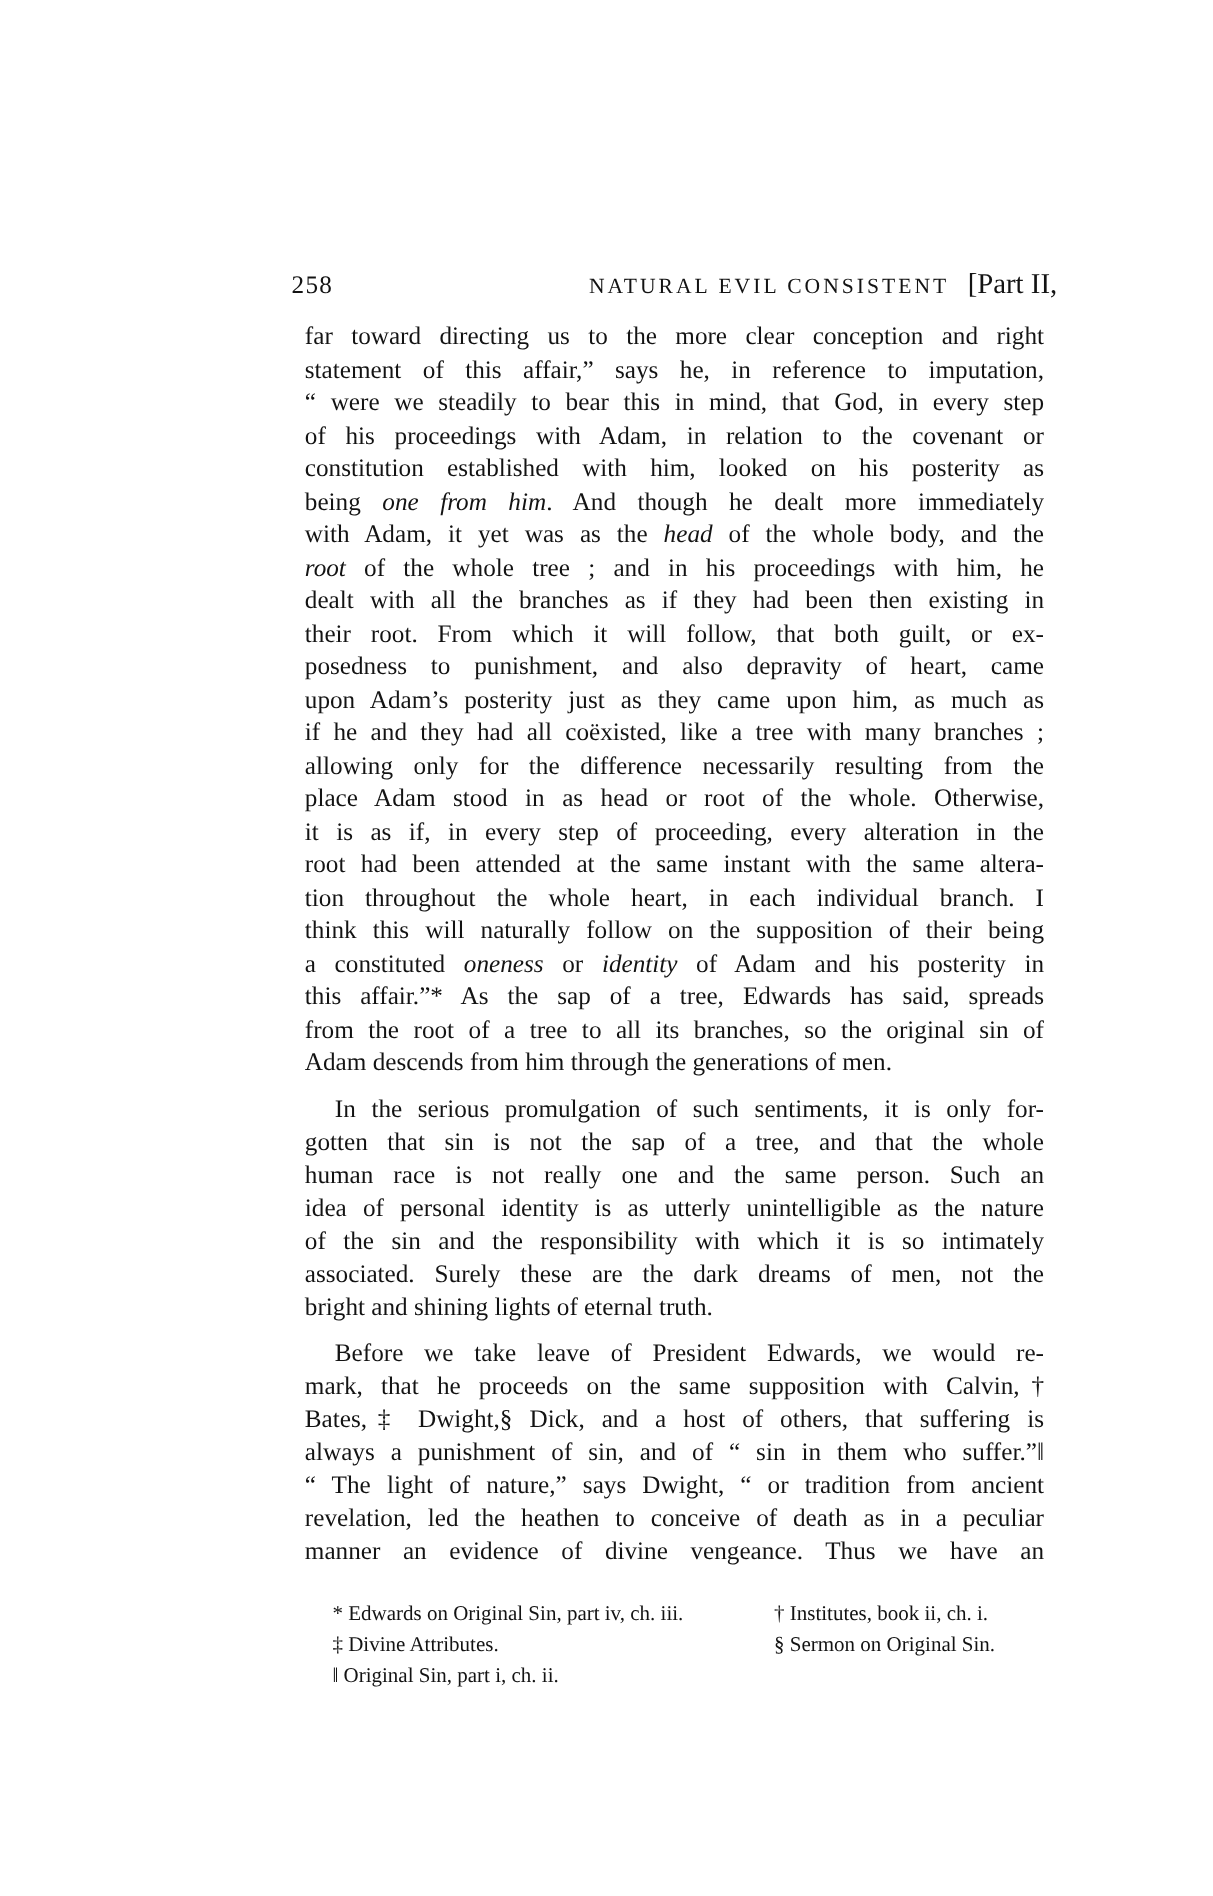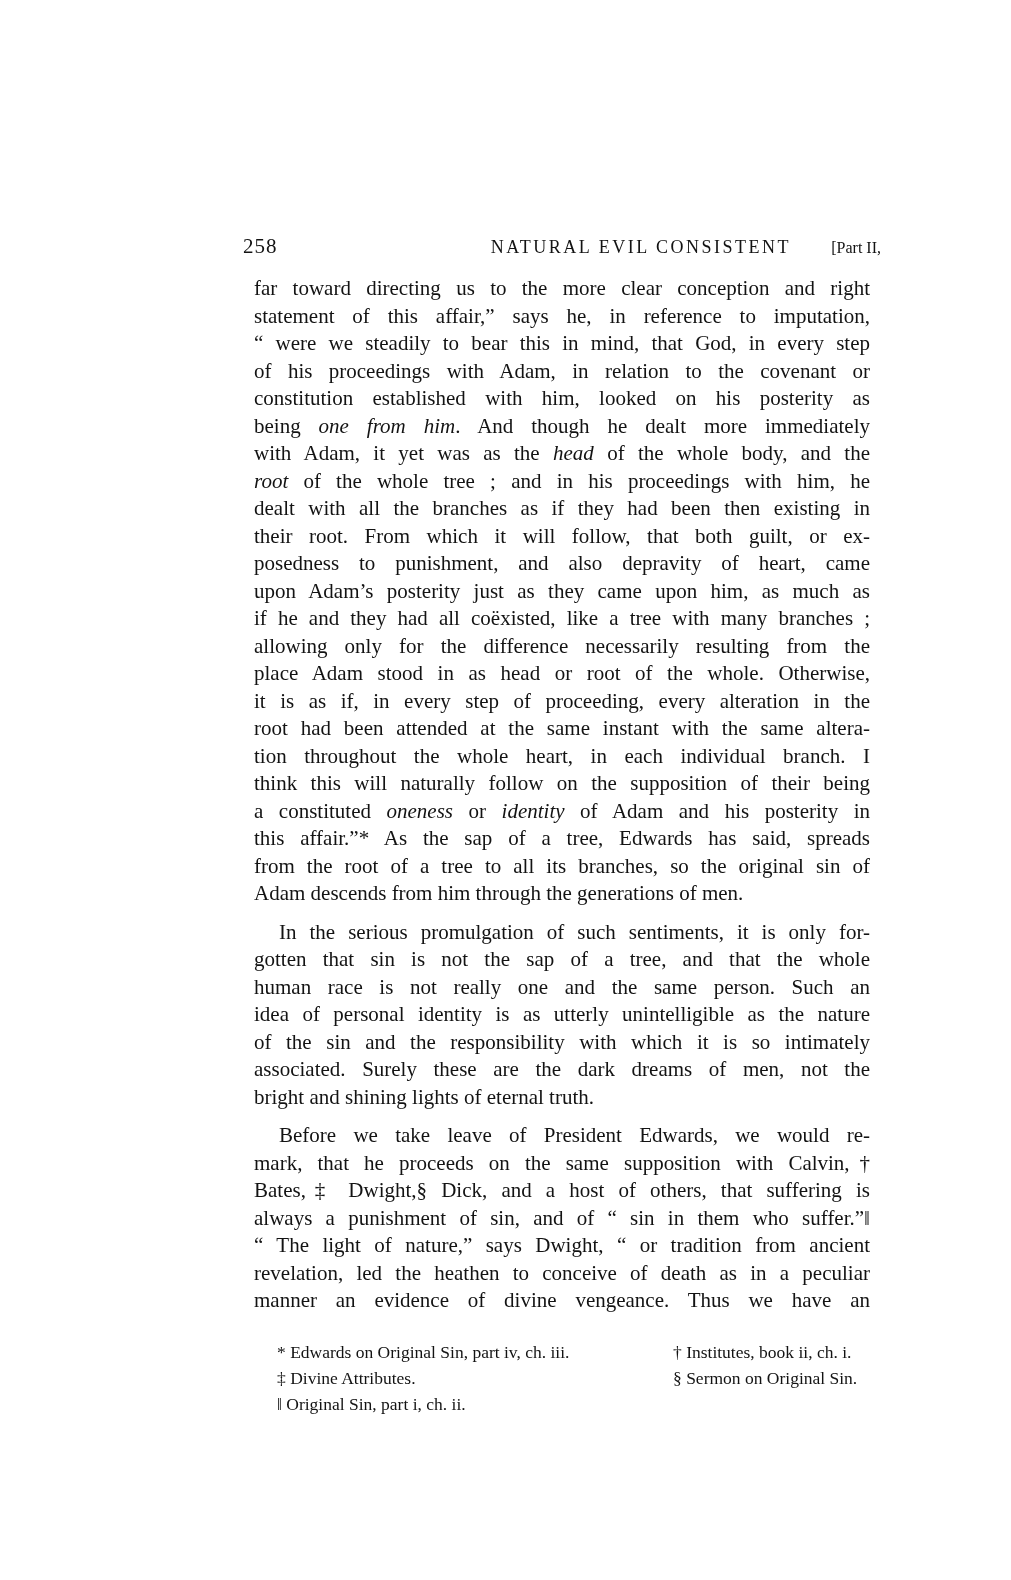--- a/index.html
+++ b/index.html
@@ -13,21 +13,21 @@
     height: 1580px;
     background: #ffffff;
     margin: 0 auto;
     overflow: hidden;
     font-family: "Liberation Serif", "DejaVu Serif", serif;
     color: #131313;
   }
   .content {
     position: absolute;
     left: 243px;
-    top: 234px;
+    top: 224px;
     width: 638px;
   }
   
   .header-row {
     display: flex;
     align-items: baseline;
     justify-content: space-between;
     margin-bottom: 16px;
   }
   .page-number {
@@ -36,21 +36,21 @@
     width: 90px;
   }
   .running-title {
     font-size: 18px;
     letter-spacing: 2.5px;
     text-align: right;
     flex: 1;
     white-space: nowrap;
   }
   .part-label {
-    font-size: 16px;
+    font-size: 24px;
     width: 90px;
     text-align: right;
     white-space: nowrap;
   }
   
   .body-text {
     font-size: 21px;
     line-height: 27.5px;
   }
   .paragraph { margin: 11px; }
@@ -67,21 +67,21 @@
     display: flex;
     margin-top: 24px;
     font-size: 17.5px;
     line-height: 26px;
   }
   .fn-left {
     width: 402px;
     padding-left: 34px;
     box-sizing: border-box;
   }
-  .fn-right { flex: 1; margin-left: 28px; }
+  .fn-right { flex: 1; }
   .fn-entry { white-space: nowrap; }
 </style>
 </head>
 <body>
 
 <div class="sheet">
   <div class="content">
 
     <div class="header-row">
       <span class="page-number">258</span>

